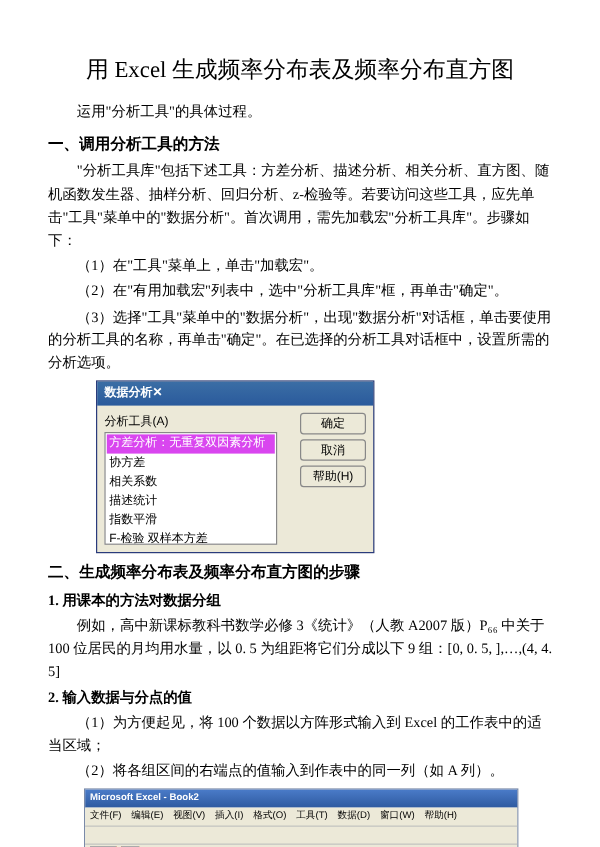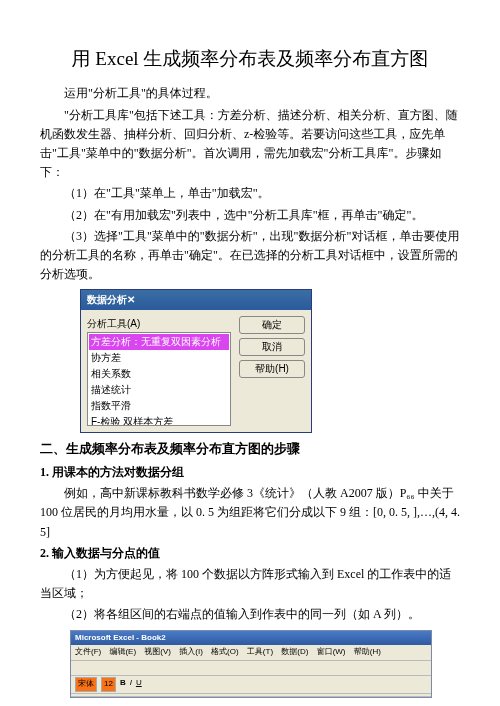--- a/index.html
+++ b/index.html
@@ -58,21 +58,21 @@
     border: 1px solid #888;
     width: 140px;
     height: 90px;
     overflow: hidden;
     padding: 1px;
   }
   .dlg-list div { padding: 0 2px; }
   .dlg-list .sel { background: #d946ef; color: #fff; }
   .dlg-btns button {
     display: block;
-    width: 66px;
+    width: 55px;
     margin-bottom: 4px;
     font-size: 10px;
     background: #ece9d8;
     border: 1px solid #888;
     border-radius: 3px;
     padding: 1px 0;
   }
   .excel {
     width: 360px;
     margin: 5px 0 5px 30px;
@@ -109,20 +109,21 @@
   }
   .xl-tools2 .box { background:#f97316; border:1px solid #aaa; padding:0 2px; }
 </style>
 </head>
 <body>
 
 <div class="page">
   <h1>用 Excel 生成频率分布表及频率分布直方图</h1>
   <p>运用"分析工具"的具体过程。</p>
 
+  <h2>一、调用分析工具的方法</h2>
   <p>"分析工具库"包括下述工具：方差分析、描述分析、相关分析、直方图、随机函数发生器、抽样分析、回归分析、z-检验等。若要访问这些工具，应先单击"工具"菜单中的"数据分析"。首次调用，需先加载宏"分析工具库"。步骤如下：</p>
   <p>（1）在"工具"菜单上，单击"加载宏"。</p>
   <p>（2）在"有用加载宏"列表中，选中"分析工具库"框，再单击"确定"。</p>
   <p>（3）选择"工具"菜单中的"数据分析"，出现"数据分析"对话框，单击要使用的分析工具的名称，再单击"确定"。在已选择的分析工具对话框中，设置所需的分析选项。</p>
 
   <div class="dialog">
     <div class="dlg-title">
       <span>数据分析</span>
       <span>✕</span>
     </div>

